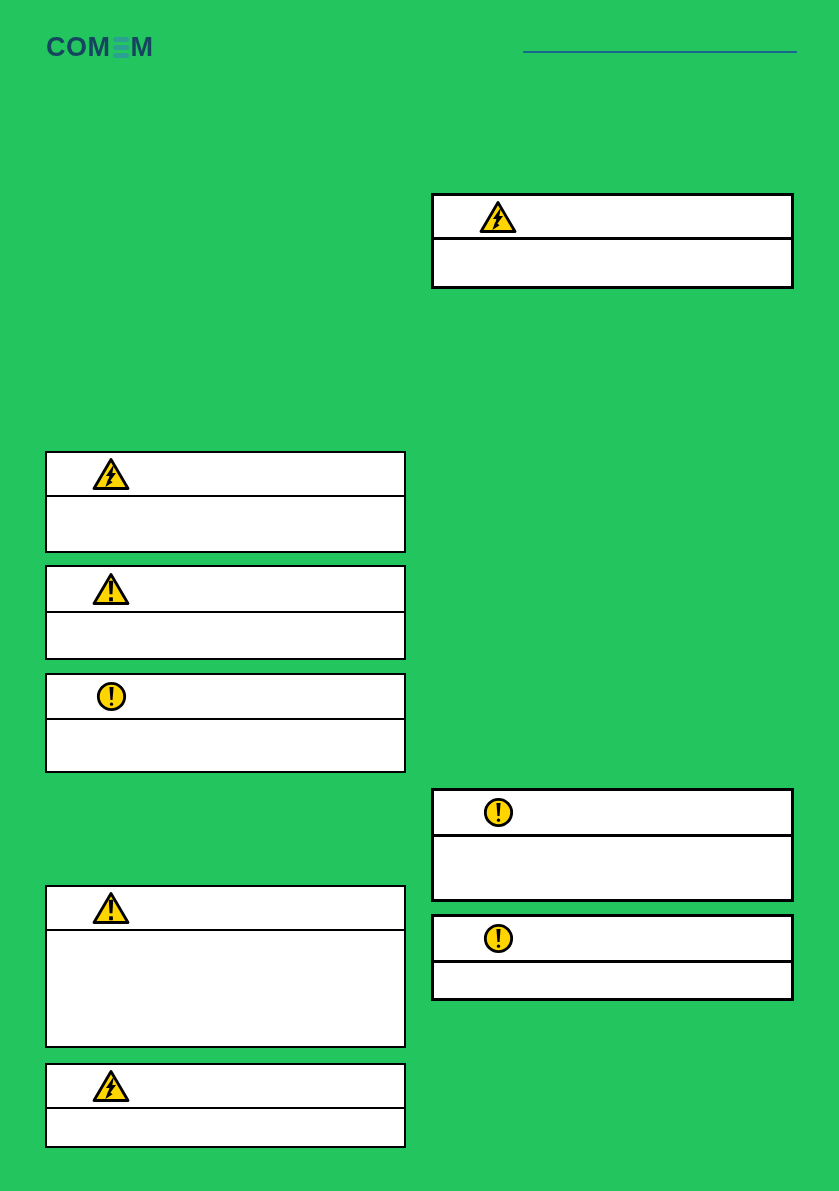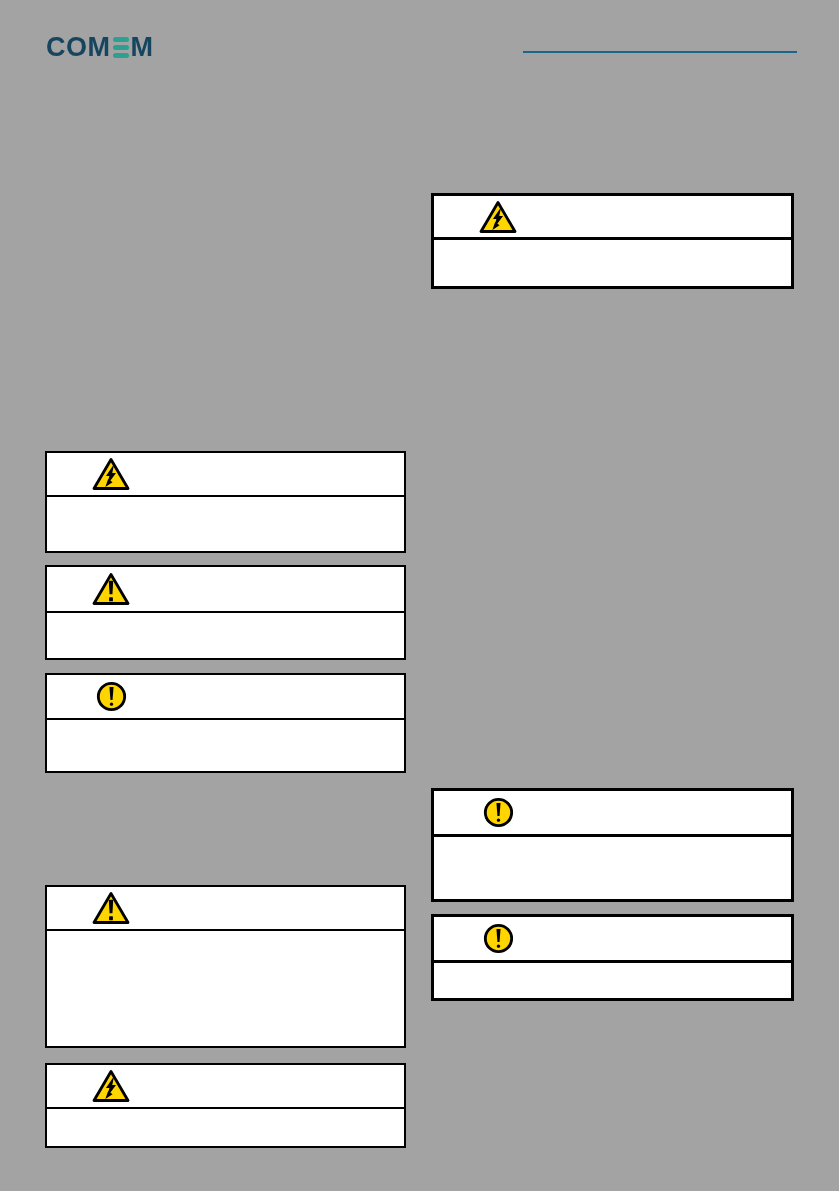--- a/index.html
+++ b/index.html
@@ -5,21 +5,21 @@
   html, body {
     margin: 0;
     padding: 0;
     background: #ffffff;
     font-family: "Liberation Sans", sans-serif;
   }
   .page {
     position: relative;
     width: 839px;
     height: 1191px;
-    background: #a3a3a3;
+    background: #22c55e;
     overflow: hidden;
   }
 
   
   .logo {
     position: absolute;
     left: 46px;
     top: 34px;
     height: 26px;
     display: flex;

